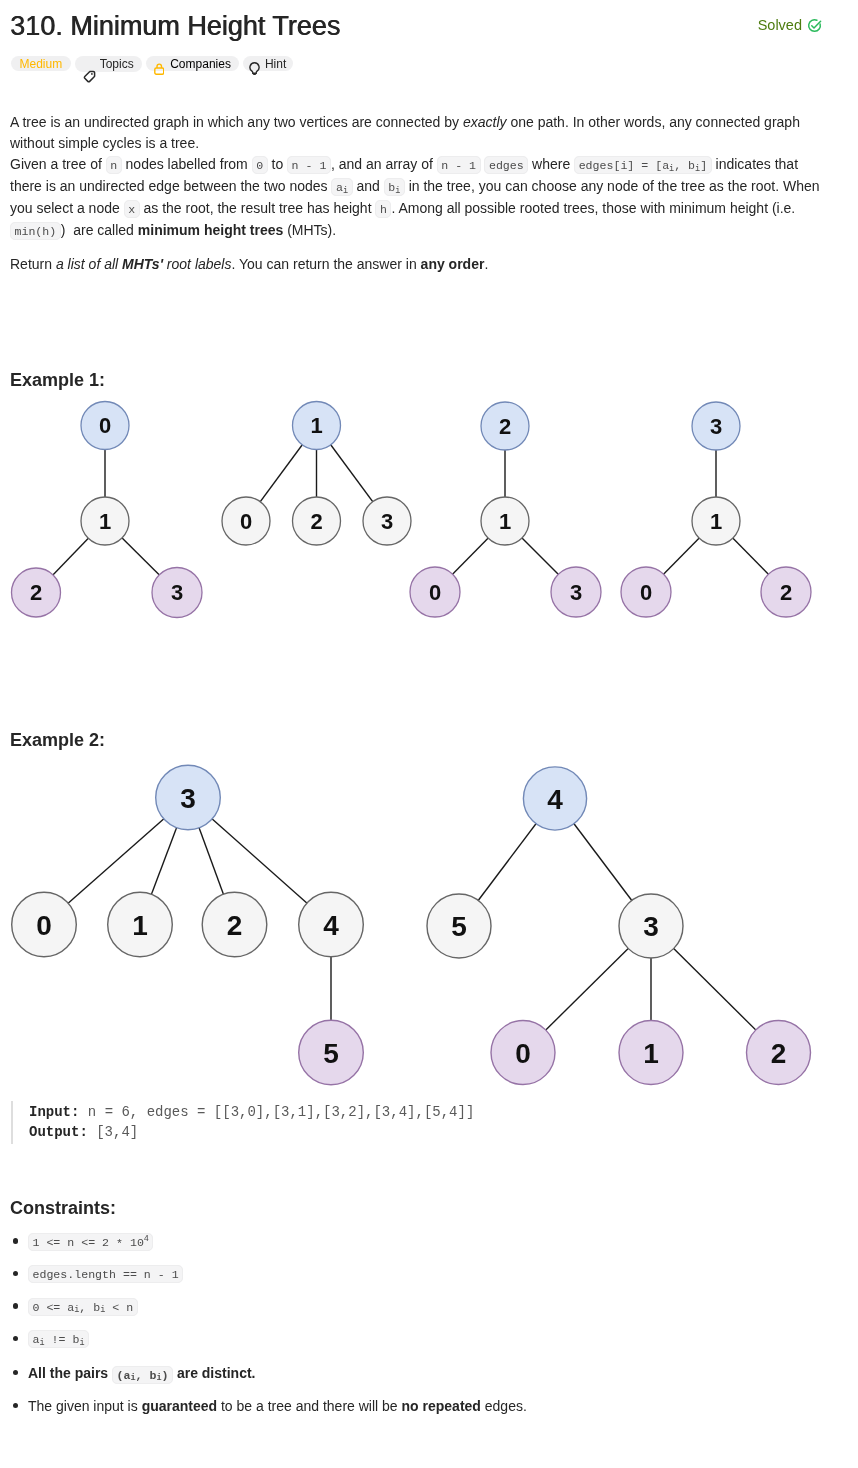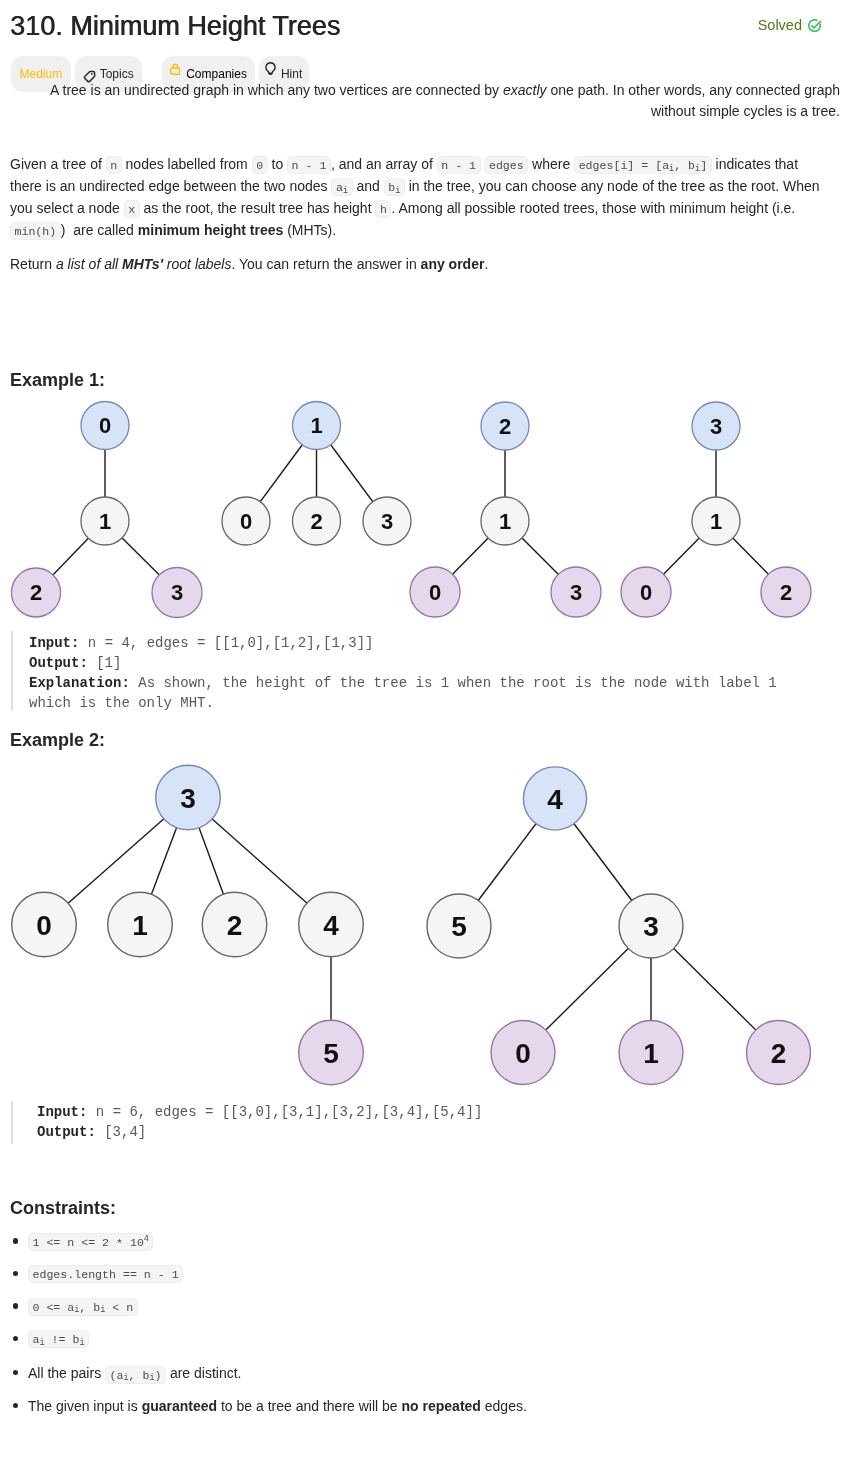--- a/index.html
+++ b/index.html
@@ -6,21 +6,21 @@
   html,body { background:#fff; }
   body { font-family:"Liberation Sans", sans-serif; color:#262626; }
   #page { position:relative; width:858px; height:1468px; overflow:hidden; }
   .abs { position:absolute; }
   .t { font-size:14px; line-height:21px; }
   code { font-family:"Liberation Mono", monospace; font-size:11.6px; color:#4c4c4c;
          background:#f4f4f5; border:1px solid #ededee; border-radius:5px;
          padding:1.5px 3.5px; white-space:nowrap; }
   code sub { font-size:8.5px; line-height:0; position:relative; top:2px; vertical-align:baseline; }
   code sup { font-size:8.5px; line-height:0; position:relative; top:-4px; vertical-align:baseline; }
-  .pill { display:inline-flex; align-items:center; height:36px; border-radius:12px;
+  .pill { display:inline-flex; align-items:center; height:15px; border-radius:12px;
           background:#f0f0f1; font-size:12px; padding:0 9px; margin-right:8px; }
   .pill svg { margin-right:4px; }
   pre { font-family:"Liberation Mono", monospace; font-size:14px; line-height:20px;
         color:#595959; }
   pre b { color:#262626; }
   .exl { font-size:18px; font-weight:bold; }
 </style>
 </head>
 <body>
 <div id="page">
@@ -30,41 +30,41 @@
   <div class="abs" style="left:700px; top:16.5px; width:122px; display:flex; justify-content:flex-end; align-items:center; font-size:14.5px; color:#4d7c0f;">
     Solved
     <svg width="15" height="15" viewBox="0 0 24 24" fill="none" style="margin-left:5px; margin-top:1px;">
       <path d="M20.98 9.59 A9.3 9.3 0 1 1 15.93 3.57" stroke="#2bba5c" stroke-width="2.4" stroke-linecap="round"></path>
       <path d="M7.6 12.5 l3.6 3.6 L21.8 5.2" stroke="#2bba5c" stroke-width="2.4" stroke-linecap="round" stroke-linejoin="round" fill="none"></path>
     </svg>
   </div>
 
   <div class="abs" style="left:11px; top:56px; display:flex;">
     <span class="pill" style="color:#ffb800; padding:0 8.5px; margin-right:4px;">Medium</span>
-    <span class="pill" style="padding:8px 8px; margin-right:20px;">
+    <span class="pill" style="padding:8px 8px; margin-right:4px;">
       <svg width="13" height="13" viewBox="0 0 13 13" fill="none" stroke="#2a2a2a" stroke-width="1.5" style="margin-right:4px; align-self:flex-start; margin-top:6.3px;">
         <path d="M7.1 1.4h3.2a1.3 1.3 0 0 1 1.3 1.3v3.2a1.3 1.3 0 0 1-.38.92l-4.55 4.55a1.3 1.3 0 0 1-1.84 0L1.78 8.32a1.3 1.3 0 0 1 0-1.84L6.33 1.93a1.3 1.3 0 0 1 .92-.38Z" stroke-linejoin="round"></path>
         <circle cx="8.9" cy="3.9" r="0.9" fill="#2a2a2a" stroke="none"></circle>
       </svg>
       Topics</span>
     <span class="pill" style="color:#000000; padding:0 8px; margin-right:4px;">
       <svg width="10.5" height="12" viewBox="0 0 10.5 12" fill="none" stroke="#ffb800" stroke-width="1.4" style="margin-right:6px; align-self:flex-start; margin-top:7.2px;">
         <rect x="0.8" y="5" width="8.9" height="6.2" rx="1.4"></rect>
         <path d="M3 5V3.4a2.25 2.25 0 0 1 4.5 0V5"></path>
       </svg>
       Companies</span>
     <span class="pill" style="padding:0 6.5px;">
       <svg width="11" height="13.5" viewBox="0 0 11 13.5" fill="none" stroke="#2a2a2a" stroke-width="1.4" style="margin-right:4.5px; align-self:flex-start; margin-top:6.1px;">
         <path d="M5.5 0.8a4.55 4.55 0 0 1 2.55 8.32c-.5.35-.85.92-.85 1.53v.55h-3.4v-.55c0-.61-.35-1.18-.85-1.53A4.55 4.55 0 0 1 5.5 0.8Z"></path>
         <path d="M3.7 11.2h3.6v.6a1.1 1.1 0 0 1-1.1 1.1h-1.4a1.1 1.1 0 0 1-1.1-1.1Z" fill="#2a2a2a" stroke="none"></path>
       </svg>
       Hint</span>
   </div>
 
-  <div class="abs t" style="left:10px; top:80px; width:830px;text-align:right;">A tree is an undirected graph in which any two vertices are connected by <i>exactly</i> one path. In other words, any connected graph<br>without simple cycles is a tree.</div>
+  <div class="abs t" style="left:10px; top:112px; width:830px;">A tree is an undirected graph in which any two vertices are connected by <i>exactly</i> one path. In other words, any connected graph<br>without simple cycles is a tree.</div>
 
   <div class="abs t" style="left:10px; top:153.5px; width:840px;">Given a tree of <code>n</code> nodes labelled from <code>0</code> to <code>n - 1</code>, and an array of <code>n - 1</code> <code>edges</code> where <code>edges[i] = [a<sub>i</sub>, b<sub>i</sub>]</code> indicates that<br>there is an undirected edge between the two nodes <code>a<sub>i</sub></code> and <code>b<sub>i</sub></code> in the tree, you can choose any node of the tree as the root. When<br>you select a node <code>x</code> as the root, the result tree has height <code>h</code>. Among all possible rooted trees, those with minimum height (i.e. <br><code>min(h)</code>)&nbsp; are called <b>minimum height trees</b> (MHTs).</div>
 
   <div class="abs t" style="left:10px; top:254px; width:830px;">Return <i>a list of all <b>MHTs'</b> root labels</i>. You can return the answer in <b>any order</b>.</div>
 
 
   <div class="abs exl" style="left:10px; top:369.5px;">Example 1:</div>
 
   <svg class="abs" style="left:0; top:0;" width="858" height="660" viewBox="0 0 858 660">
     <g stroke="#1a1a1a" stroke-width="1.4">
@@ -112,24 +112,20 @@
         <text x="505" y="528.5">1</text>
       <text x="435" y="599.5">0</text>
         <text x="576" y="599.5">3</text>
       <text x="716" y="433.5">3</text>
         <text x="716" y="528.5">1</text>
       <text x="646" y="599.5">0</text>
         <text x="786" y="599.5">2</text>
     </g>
   </svg>
 
-  <pre class="abs" style="left:11px; top:630.5px; height:79px; border-left:2px solid #dedede; padding-left:16px; padding-top:2.5px; overflow:visible;"><b>Input:</b> n = 4, edges = [[1,0],[1,2],[1,3]]
-<b>Output:</b> [1]
-<b>Explanation:</b> As shown, the height of the tree is 1 when the root is the node with label 1
-which is the only MHT.</pre>
 
   <div class="abs exl" style="left:10px; top:730px;">Example 2:</div>
 
   <svg class="abs" style="left:0; top:700px;" width="858" height="420" viewBox="0 700 858 420">
     <g stroke="#1a1a1a" stroke-width="1.4">
       <line x1="188" y1="797.5" x2="44" y2="924.5"></line>
       <line x1="188" y1="797.5" x2="140" y2="924.5"></line>
       <line x1="188" y1="797.5" x2="234.5" y2="924.5"></line>
       <line x1="188" y1="797.5" x2="331" y2="924.5"></line>
       <line x1="331" y1="924.5" x2="331" y2="1052.5"></line>
@@ -162,36 +158,36 @@
       <text x="331" y="1062.5">5</text>
       <text x="555" y="808.5">4</text>
       <text x="459" y="936">5</text>
         <text x="651" y="936">3</text>
       <text x="523" y="1062.5">0</text>
         <text x="651" y="1062.5">1</text>
       <text x="778.5" y="1062.5">2</text>
     </g>
   </svg>
 
-  <pre class="abs" style="left:11px; top:1101px; height:42.5px; border-left:2px solid #dedede; padding-left:24px; padding-top:0.5px; overflow:visible;"><b>Input:</b> n = 6, edges = [[3,0],[3,1],[3,2],[3,4],[5,4]]
+  <pre class="abs" style="left:11px; top:1101px; height:42.5px; border-left:2px solid #dedede; padding-left:16px; padding-top:0.5px; overflow:visible;"><b>Input:</b> n = 6, edges = [[3,0],[3,1],[3,2],[3,4],[5,4]]
 <b>Output:</b> [3,4]</pre>
 
   <div class="abs exl" style="left:10px; top:1198px;">Constraints:</div>
 
   <div class="abs" style="left:12.5px; top:1238px; width:5.5px; height:5.5px; border-radius:50%; background:#262626;"></div>
   <div class="abs t" style="left:28px; top:1230px;"><code>1 &lt;= n &lt;= 2 <span style="position:relative;top:1.5px">*</span> 10<sup>4</sup></code></div>
 
   <div class="abs" style="left:12.5px; top:1270.5px; width:5.5px; height:5.5px; border-radius:50%; background:#262626;"></div>
   <div class="abs t" style="left:28px; top:1262px;text-align:center;"><code>edges.length == n - 1</code></div>
 
   <div class="abs" style="left:12.5px; top:1303px; width:5.5px; height:5.5px; border-radius:50%; background:#262626;"></div>
   <div class="abs t" style="left:28px; top:1295px;"><code>0 &lt;= a<sub>i</sub>, b<sub>i</sub> &lt; n</code></div>
 
   <div class="abs" style="left:12.5px; top:1335.5px; width:5.5px; height:5.5px; border-radius:50%; background:#262626;"></div>
   <div class="abs t" style="left:28px; top:1327.5px;"><code>a<sub>i</sub> != b<sub>i</sub></code></div>
 
   <div class="abs" style="left:12.5px; top:1369.5px; width:5.5px; height:5.5px; border-radius:50%; background:#262626;"></div>
-  <div class="abs t" style="left:28px; top:1363px;">All the pairs <code>(a<sub>i</sub>, b<sub>i</sub>)</code> are distinct.</div>
+  <div class="abs t" style="left:28px; top:1363px;font-weight:bold;">All the pairs <code>(a<sub>i</sub>, b<sub>i</sub>)</code> are distinct.</div>
 
   <div class="abs" style="left:12.5px; top:1402.5px; width:5.5px; height:5.5px; border-radius:50%; background:#262626;"></div>
   <div class="abs t" style="left:28px; top:1396px;">The given input is <b>guaranteed</b> to be a tree and there will be <b>no repeated</b> edges.</div>
 
 </div>
 
 </body></html>

